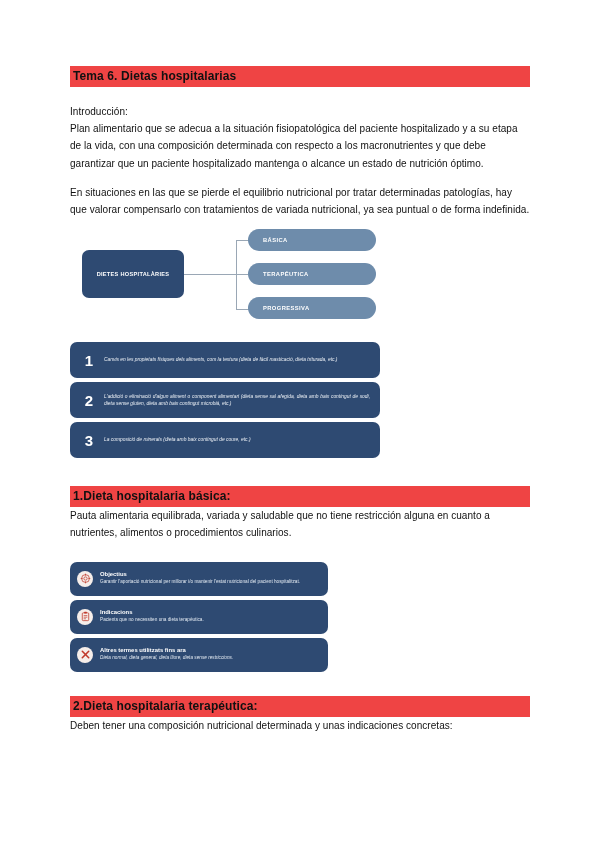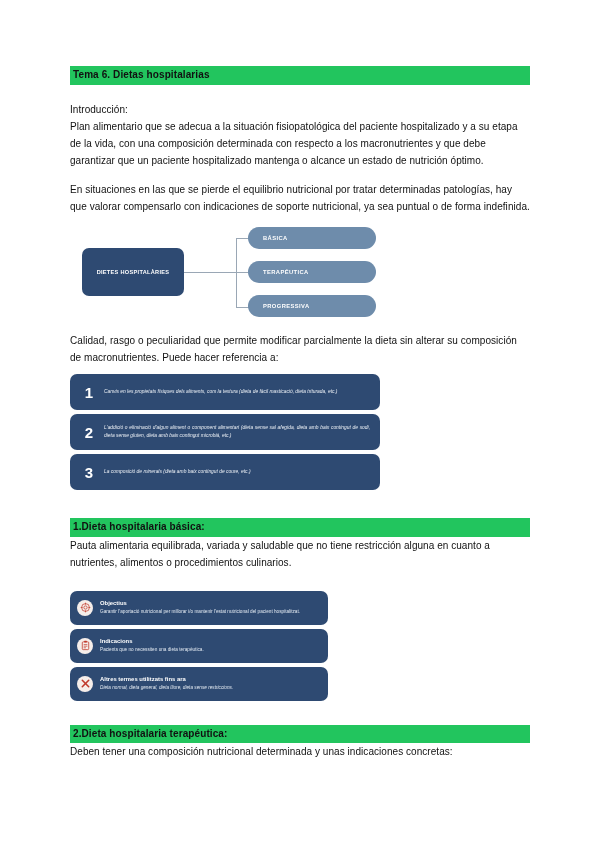--- a/index.html
+++ b/index.html
@@ -24,22 +24,22 @@
   }
   .content {
     position: absolute;
     left: 70px;
     top: 66px;
     width: 460px;
   }
 
   
   .section-title {
-    background: #22c55e;
-    font-size: 10px;
+    background: #ef4444;
+    font-size: 12px;
     font-weight: bold;
     color: #111111;
     padding: 3px 3px 3px 3px;
     line-height: 1.25;
     letter-spacing: 0.1px;
   }
 
   .para {
     font-size: 10px;
     line-height: 1.72;
@@ -208,21 +208,21 @@
 
     <div class="section-title">Tema 6. Dietas hospitalarias</div>
 
     <div class="gap-16"></div>
 
     <div class="para">Introducción:</div>
     <div class="para">Plan alimentario que se adecua a la situación fisiopatológica del paciente hospitalizado y a su etapa de la vida, con una composición determinada con respecto a los macronutrientes y que debe garantizar que un paciente hospitalizado mantenga o alcance un estado de nutrición óptimo.</div>
 
     <div class="gap-12"></div>
 
-    <div class="para">En situaciones en las que se pierde el equilibrio nutricional por tratar determinadas patologías, hay que valorar compensarlo con indicaciones de soporte nutricional, ya sea puntual o de forma indefinida.</div>
+    <div class="para">En situaciones en las que se pierde el equilibrio nutricional por tratar determinadas patologías, hay que valorar compensarlo con tratamientos de variada nutricional, ya sea puntual o de forma indefinida.</div>
 
     <div class="diagram">
       <div class="dh-box">
         <span>DIETES HOSPITALÀRIES</span>
       </div>
       <div class="connector-h"></div>
       <div class="bracket"></div>
       <div class="bracket-mid"></div>
 
       <div class="branch b1">
@@ -231,21 +231,20 @@
       <div class="branch b2">
         <span>TERAPÉUTICA</span>
       </div>
       <div class="branch b3">
         <span>PROGRESSIVA</span>
       </div>
     </div>
 
     <div class="gap-14"></div>
 
-    <div class="para">Calidad, rasgo o peculiaridad que permite modificar parcialmente la dieta sin alterar su composición de macronutrientes. Puede hacer referencia a:</div>
 
     <div class="numbered-panel">
       <div class="num-row">
         <div class="num">1</div>
         <div class="num-text">Canvis en les propietats físiques dels aliments, com la textura (dieta de fácil masticació, dieta triturada, etc.)</div>
       </div>
       <div class="num-row">
         <div class="num">2</div>
         <div class="num-text">L'addició o eliminació d'algun aliment o component alimentari (dieta sense sal afegida, dieta amb baix contingut de sodi, dieta sense gluten, dieta amb baix contingut microbià, etc.)</div>
       </div>

